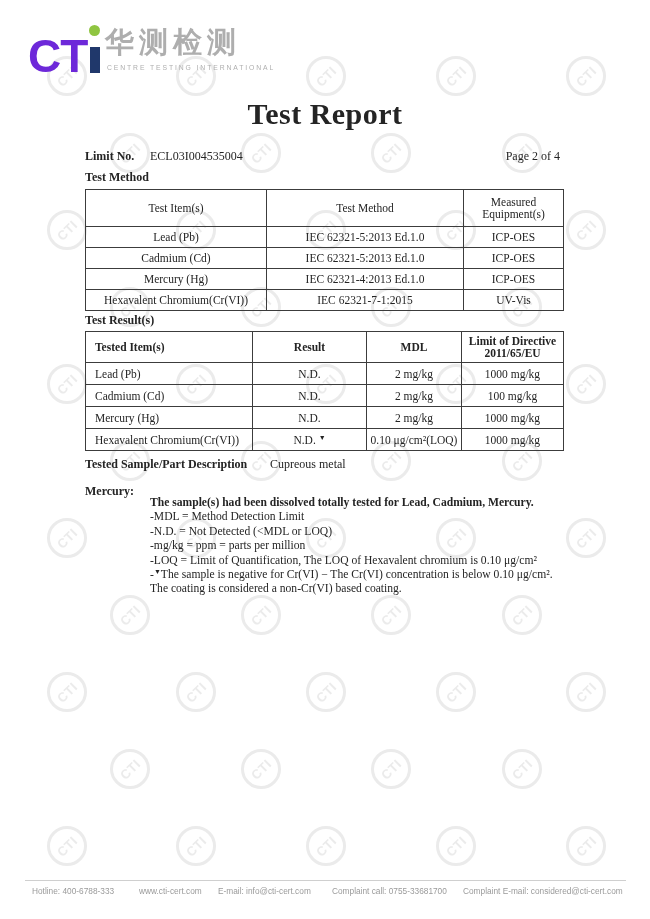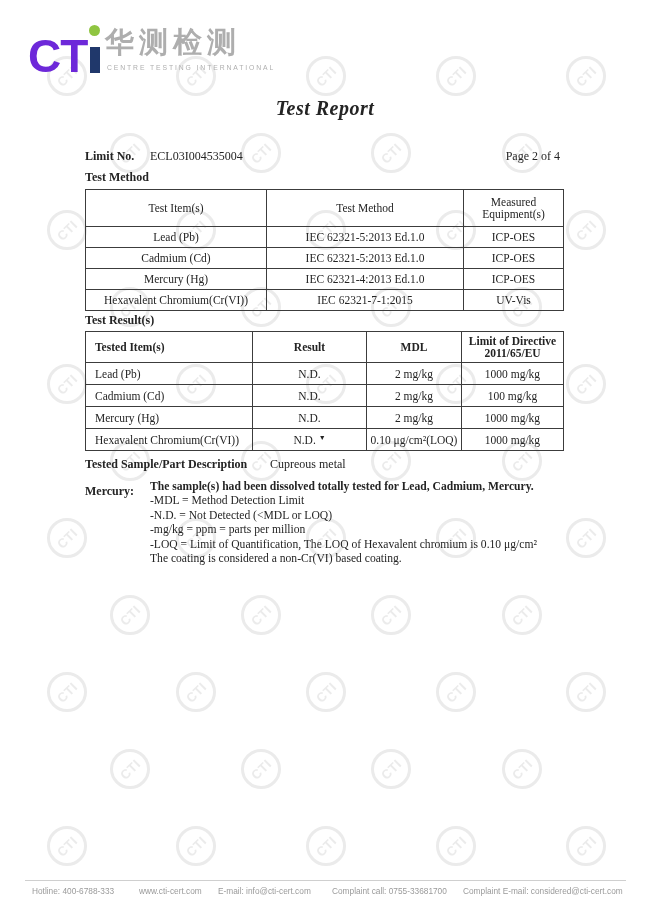--- a/index.html
+++ b/index.html
@@ -18,22 +18,22 @@
   .cti-row{position:absolute;left:0;top:4px;width:78px;height:48px;}
   .ct{position:absolute;left:0;bottom:0;font-family:"Liberation Sans",sans-serif;font-weight:bold;
       font-size:46px;line-height:36px;color:#6d28d9;letter-spacing:-1px;}
   .stem{position:absolute;left:62px;bottom:1px;width:10px;height:26px;background:#20386b;}
   .dot{position:absolute;left:61px;top:-1px;width:11px;height:11px;border-radius:50%;background:#8fc541;}
   .logo-cn{position:absolute;left:77px;top:4px;font-family:"DejaVu Sans",sans-serif;font-weight:bold;
       font-size:29px;line-height:32px;color:#aeaeae;letter-spacing:5px;white-space:nowrap;}
   .logo-sub{position:absolute;left:79px;top:42px;font-family:"Liberation Sans",sans-serif;
       font-size:6.8px;letter-spacing:1.9px;color:#aeaeae;white-space:nowrap;}
   
-  .title{position:absolute;left:0;right:0;top:97px;text-align:center;font-size:20px;
-      font-weight:bold;letter-spacing:.5px;font-style:italic;}
+  .title{position:absolute;left:0;right:0;top:97px;text-align:center;font-size:30px;
+      font-weight:bold;letter-spacing:.5px;}
   .report-line{position:absolute;left:0;right:0;top:149px;height:16px;font-size:12px;}
   .rep-label{position:absolute;left:85px;font-weight:bold;}
   .rep-value{position:absolute;left:150px;}
   .page-num{position:absolute;right:90px;}
   .sec-heading{position:absolute;left:85px;font-weight:bold;font-size:12px;}
   
   table{position:absolute;left:85px;width:478px;border-collapse:collapse;table-layout:fixed;
       font-size:11.5px;color:#242424;}
   td,th{border:1px solid #3c3c3c;padding:0 2px;text-align:center;vertical-align:middle;
       font-weight:normal;overflow:hidden;}
@@ -43,21 +43,21 @@
   .t-result{top:331px;}
   .t-result th{height:30px;font-weight:bold;}
   .t-result td{height:21px;}
   .t-result th:first-child,.t-result td:first-child{text-align:left;padding-left:9px;}
   .sup-tri{font-size:7px;vertical-align:4px;line-height:0;}
   
   .sample-line{position:absolute;left:0;right:0;top:457px;font-size:12px;}
   .sample-label{position:absolute;left:85px;font-weight:bold;}
   .sample-value{position:absolute;left:270px;text-align:center;}
   .remark-label{position:absolute;left:85px;top:484px;font-weight:bold;font-size:12px;}
-  .remark-body{position:absolute;left:150px;top:480px;font-size:11.6px;line-height:14.4px;}
+  .remark-body{position:absolute;left:150px;top:496px;font-size:11.6px;line-height:14.4px;}
   .remark-body div{white-space:nowrap;}
   .rl-bold{font-weight:bold;}
   
   .footer-rule{position:absolute;left:25px;top:880px;width:601px;height:0;border-top:1px solid #cfcfcf;}
   .footer{position:absolute;left:0;right:0;top:886px;height:12px;
       font-family:"Liberation Sans",sans-serif;font-size:8.3px;color:#9a9a9a;}
   .footer span{position:absolute;white-space:nowrap;}
   .f0{left:32px;}.f1{left:139px;}.f2{left:218px;}.f3{left:332px;}.f4{left:463px;}
 </style>
 </head>
@@ -324,20 +324,23 @@
       <span class="sample-value">Cupreous metal</span>
     </div>
 
     <div class="remark-label">Mercury:</div>
     <div class="remark-body">
       <div class="rl-bold">The sample(s) had been dissolved totally tested for Lead, Cadmium, Mercury.</div>
       <div>-MDL = Method Detection Limit</div>
       <div>-N.D. = Not Detected (&lt;MDL or LOQ)</div>
       <div>-mg/kg = ppm = parts per million</div>
       <div>-LOQ = Limit of Quantification, The LOQ of Hexavalent chromium is 0.10 μg/cm²</div>
+      <div>
+        <span>-</span><span class="sup-tri">▼</span><span>The sample is negative for Cr(VI) − The Cr(VI) concentration is below 0.10 μg/cm².</span>
+      </div>
       <div>The coating is considered a non-Cr(VI) based coating.</div>
     </div>
 
     <div class="footer-rule"></div>
     <div class="footer">
       <span class="f0">Hotline: 400-6788-333</span>
       <span class="f1">www.cti-cert.com</span>
       <span class="f2">E-mail: info@cti-cert.com</span>
       <span class="f3">Complaint call: 0755-33681700</span>
       <span class="f4">Complaint E-mail: considered@cti-cert.com</span>

